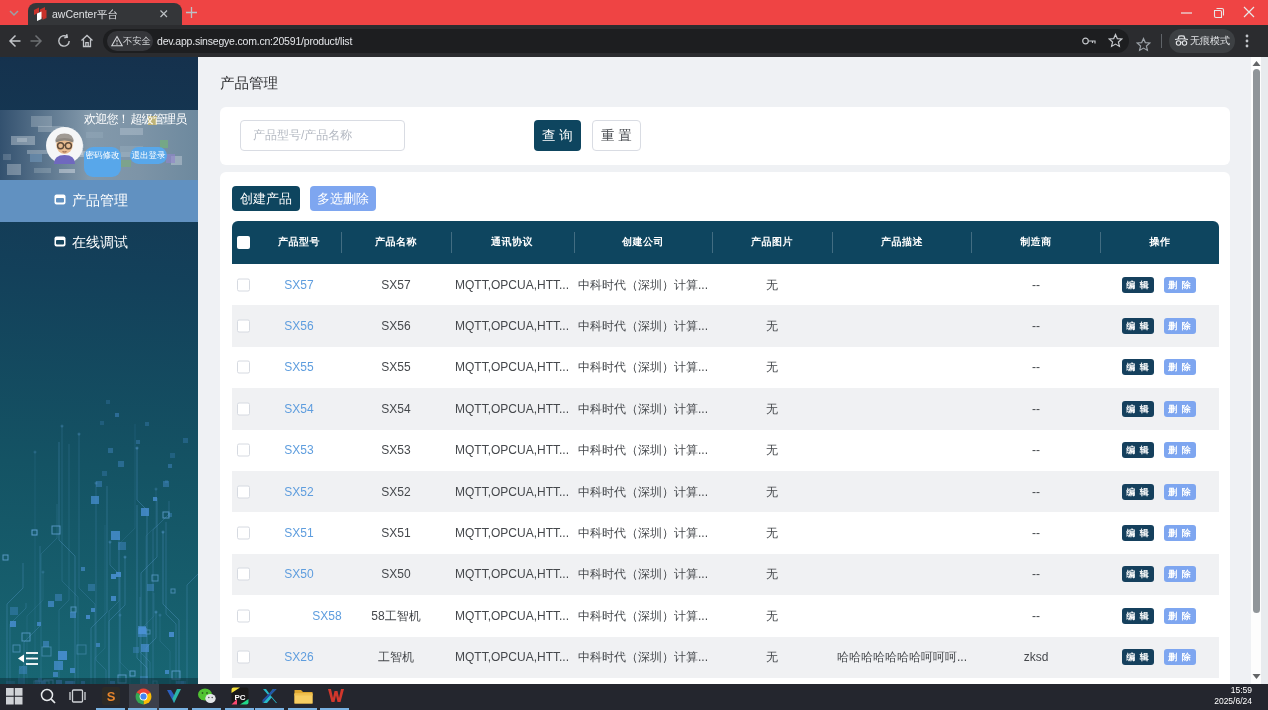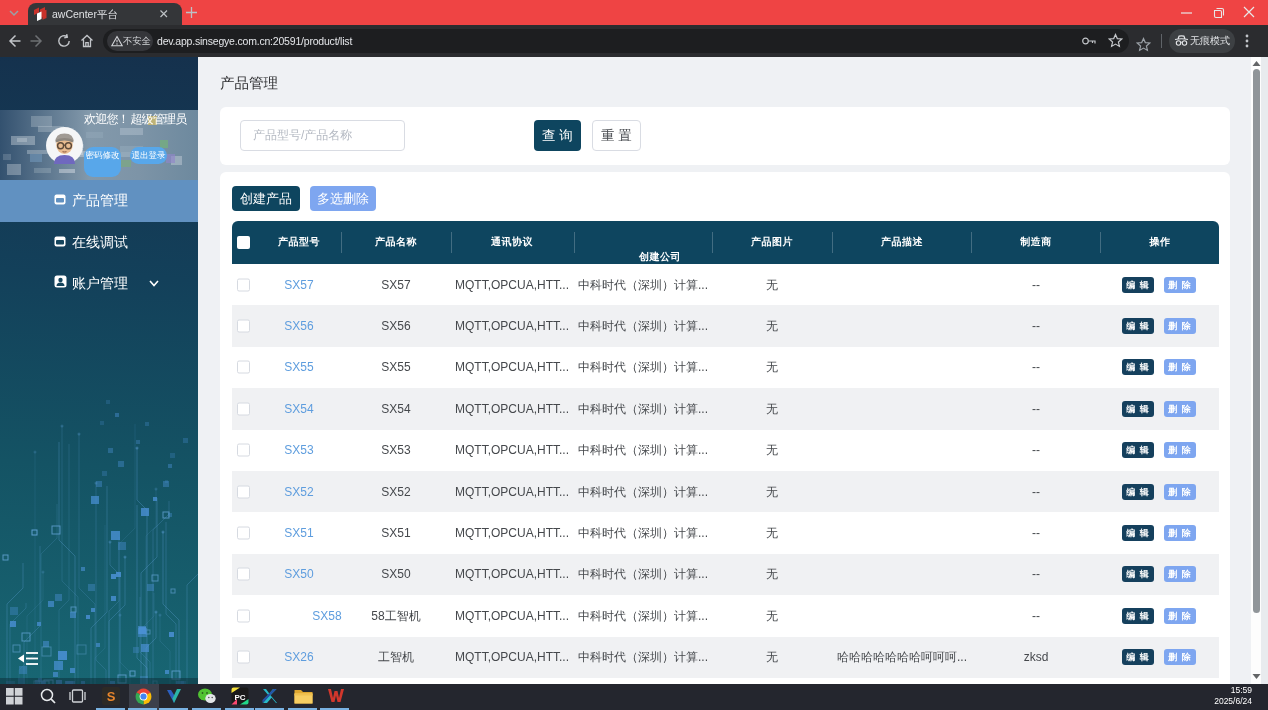--- a/index.html
+++ b/index.html
@@ -322,31 +322,20 @@
             </svg>
           <span class="mtext">产品管理</span>
           </div>
         <div class="mitem">
           <svg class="micon" width="12" height="11">
               <rect x="0.5" y="0.5" width="11" height="10" rx="2" fill="#fff"></rect>
               <rect x="2" y="4" width="8" height="4.5" rx="1" fill="#14445c"></rect>
             </svg>
           <span class="mtext">在线调试</span>
           </div>
-        <div class="mitem">
-          <svg class="micon" style="top:12px" width="13" height="13">
-              <rect x="0.5" y="0.5" width="12" height="12" rx="2.5" fill="#fff"></rect>
-              <circle cx="6.5" cy="5" r="2.2" fill="#14445c"></circle>
-              <path d="M2.5 11 Q2.5 7.5 6.5 7.5 Q10.5 7.5 10.5 11 Z" fill="#14445c"></path>
-            </svg>
-          <span class="mtext">账户管理</span>
-          <svg style="position:absolute;left:148px;top:16px" width="12" height="9">
-              <path d="M2 2 L6 6.5 L10 2" stroke="#fff" stroke-width="1.6" fill="none"></path>
-            </svg>
-        </div>
       </div>
       <svg style="position:absolute;left:17px;top:593px" width="22" height="17">
         <path d="M1 8.5 L7 4.5 V12.5 Z" fill="#fff"></path>
         <line x1="9" y1="3" x2="21" y2="3" stroke="#fff" stroke-width="1.8"></line>
         <line x1="9" y1="8.5" x2="21" y2="8.5" stroke="#fff" stroke-width="1.8"></line>
         <line x1="9" y1="14" x2="21" y2="14" stroke="#fff" stroke-width="1.8"></line>
       </svg>
     </div>
 
     <div id="main">
@@ -358,21 +347,21 @@
       </div>
       <div id="tablecard">
         <div class="btn btn-dark" style="left:12px; top:14px; width:68px; height:25px; line-height:25px; font-size:13px;">创建产品</div>
         <div class="btn btn-lite" style="left:90px; top:14px; width:66px; height:25px; line-height:25px; font-size:13px;">多选删除</div>
         <div id="tbl">
           <div id="thead">
               <div style="position:absolute;left:5px;top:15px;width:13px;height:13px;background:#fff;border-radius:2px;"></div>
               <div class="th" style="left:-13px;">产品型号</div>
               <div class="th" style="left:84px;">产品名称</div>
               <div class="th" style="left:200px;">通讯协议</div>
-              <div class="th" style="left:348px;margin-top:15px;">创建公司</div>
+              <div class="th" style="left:331px;">创建公司</div>
               <div class="th" style="left:460px;">产品图片</div>
               <div class="th" style="left:590px;">产品描述</div>
               <div class="th" style="left:724px;">制造商</div>
               <div class="th" style="left:848px;">操作</div>
               <div class="sep" style="left:109px;"></div>
               <div class="sep" style="left:219px;"></div>
               <div class="sep" style="left:342px;"></div>
               <div class="sep" style="left:480px;"></div>
               <div class="sep" style="left:600px;"></div>
               <div class="sep" style="left:739px;"></div>

